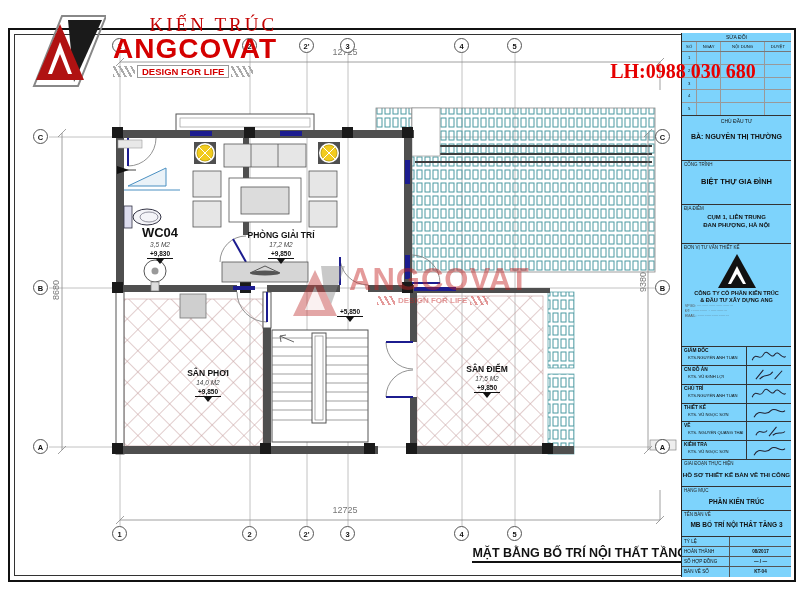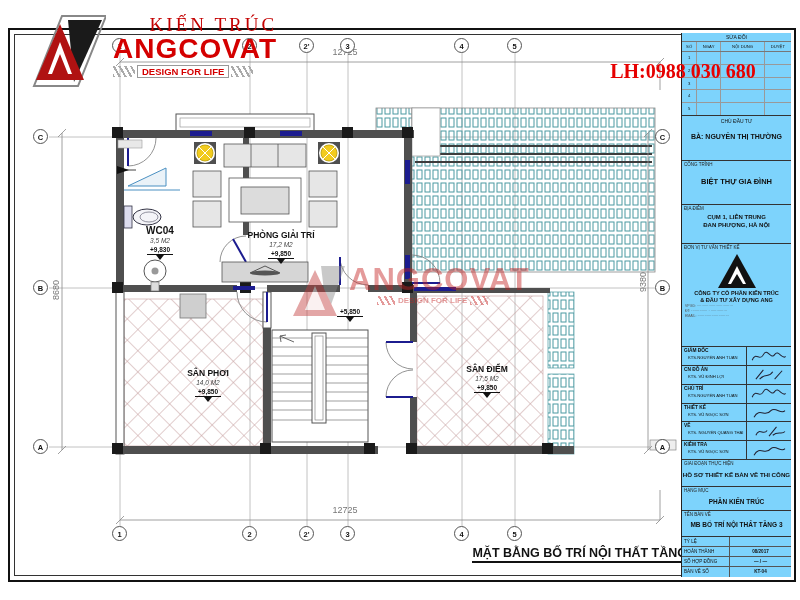--- a/index.html
+++ b/index.html
@@ -298,21 +298,21 @@
   <div class="bubble" style="left:655px;top:129px;">C</div>
   <div class="bubble" style="left:655px;top:280px;">B</div>
   <div class="bubble" style="left:655px;top:439px;">A</div>
 
   <div class="dim" style="left:305px;top:47px;width:80px;">12725</div>
   <div class="dim" style="left:305px;top:505px;width:80px;">12725</div>
   <div class="dim-v" style="left:31px;top:285px;">8680</div>
   <div class="dim-v" style="left:618px;top:277px;">9380</div>
 
   <div class="room-label" style="left:105px;top:225px;width:110px;">
-    <div class="rname" style="font-size:10px;">WC04</div>
+    <div class="rname" style="font-size:13px;">WC04</div>
     <div class="rarea">3,5 M2</div>
     <div class="level">
       <span class="lvl-text">+9,830</span>
       <span class="tick"></span>
     </div>
   </div>
 
   <div class="room-label" style="left:226px;top:230px;">
     <div class="rname">PHÒNG GIẢI TRÍ</div>
     <div class="rarea">17,2 M2</div>

